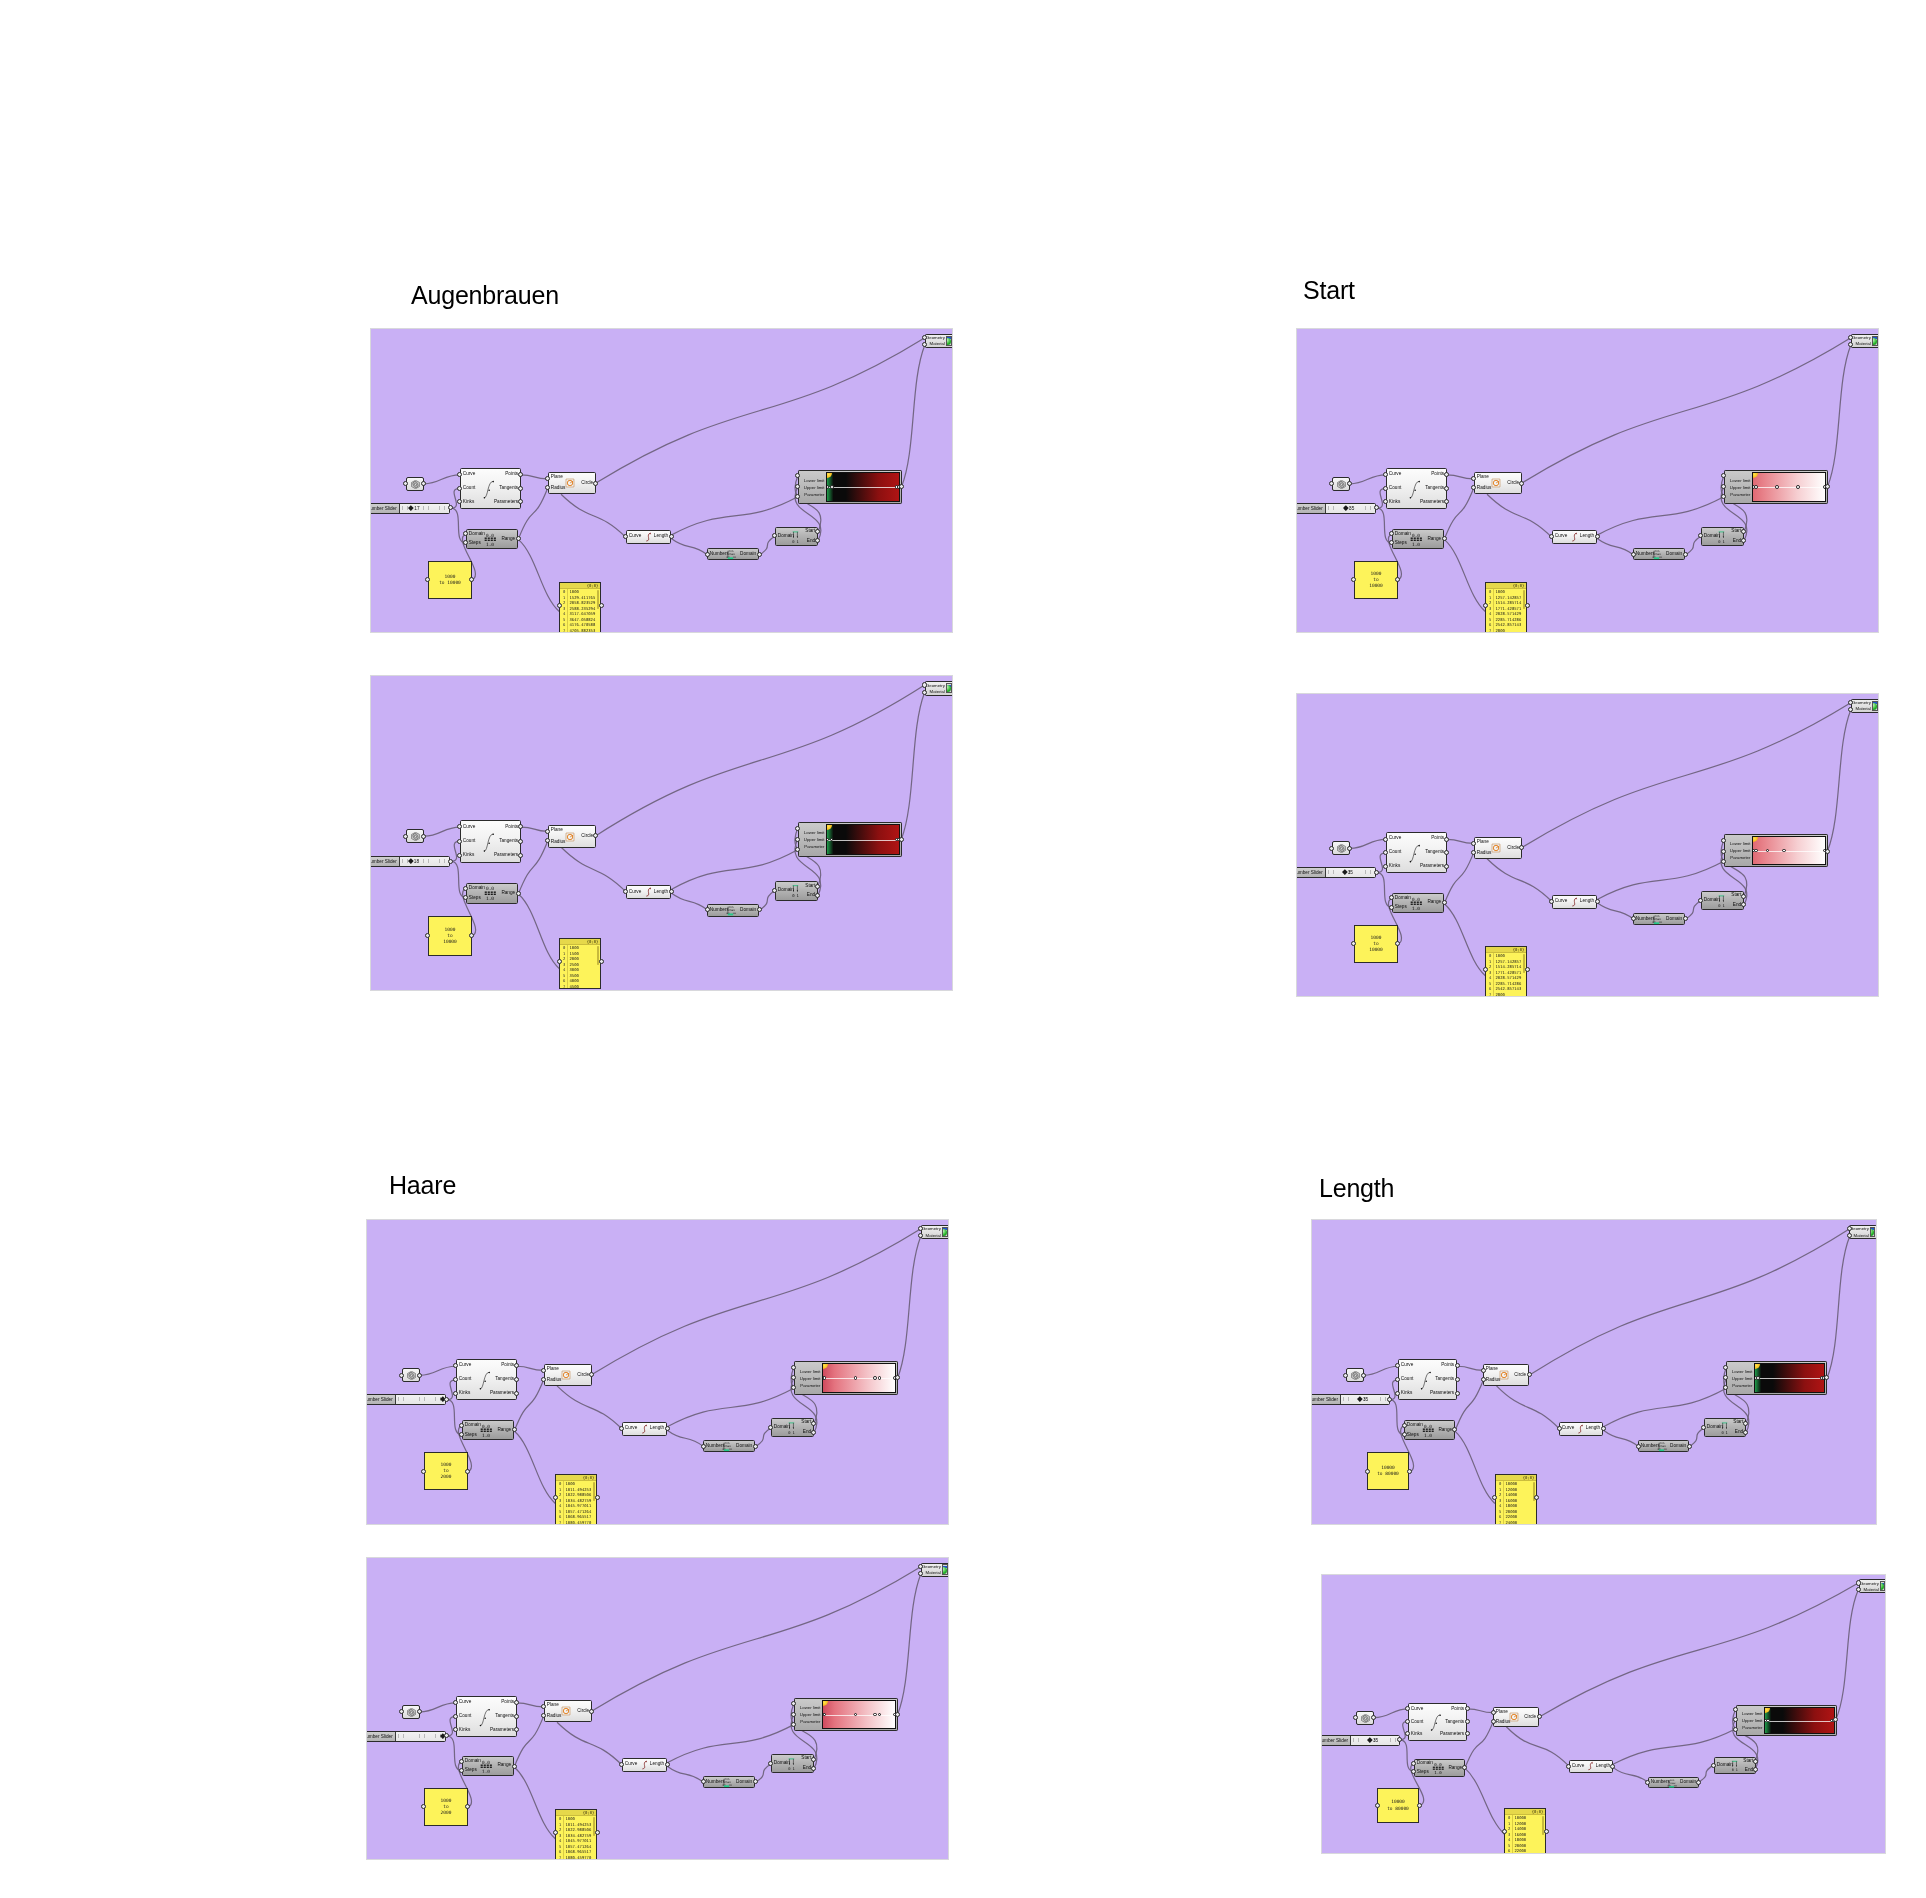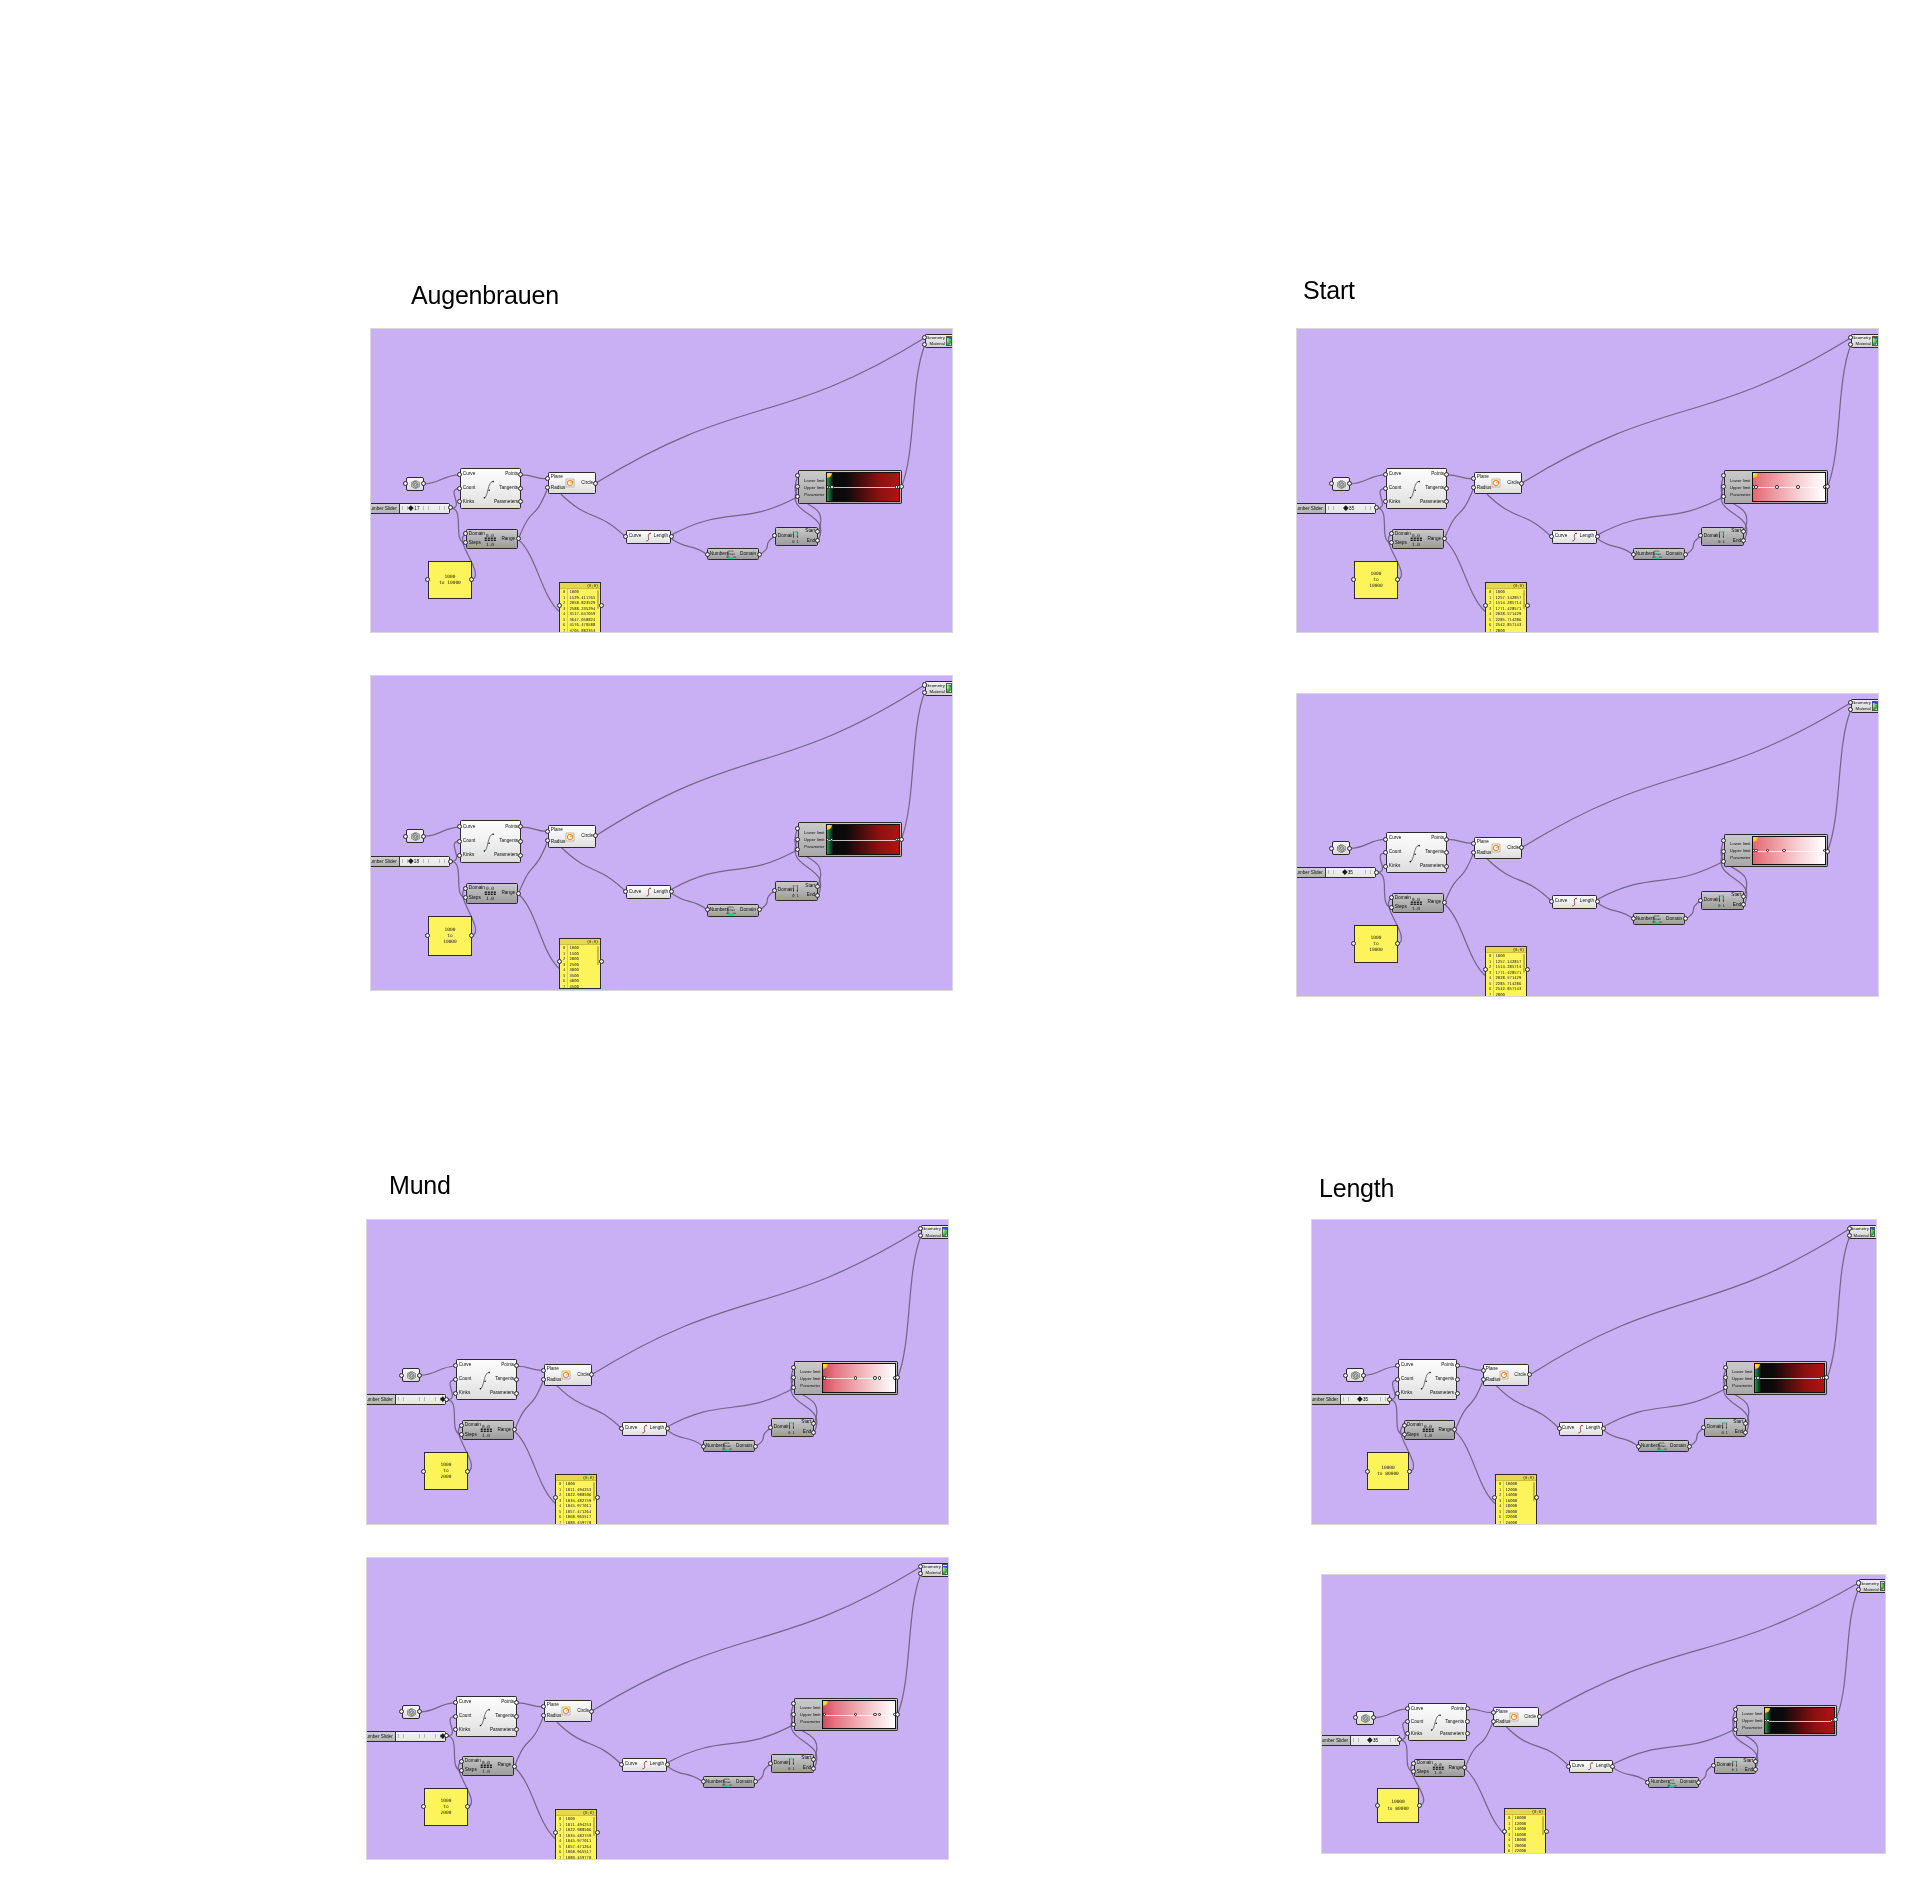--- a/index.html
+++ b/index.html
@@ -1099,21 +1099,21 @@
         </div>
         <div class="yrow">
           <div class="yi">7</div>
           <div class="yv">2800</div>
         </div>
         <div class="yscroll"></div>
       </div>
       <div class="port" style="left: 186px; top: 273px;"></div>
       <div class="port" style="left: 228px; top: 273px;"></div>
     </div>
-    <div class="section-title" style="left: 389px; top: 1171px; position: absolute;">Mund</div>
+    <div class="section-title" style="left: 389px; top: 1171px; position: absolute;">Haare</div>
     <div class="gh-canvas" style="left: 366px; top: 1219px; width: 583px; height: 306px; background: rgb(201, 176, 245);">
       <svg class="wires" width="583" height="306" viewBox="0 0 1434 752">
         <path d="M130.04 381.71999999999997 C 169.6076 381.71999999999997,178.4004 359.4184,217.968 359.4184" fill="none" stroke="#6b5f7a" stroke-width="3" stroke-opacity="0.92"></path>
         <path d="M196.458 441.64 C 232.458 441.64,181.968 392.92,217.968 392.92" fill="none" stroke="#6b5f7a" stroke-width="3" stroke-opacity="0.92"></path>
         <path d="M196.458 441.64 C 232.458 441.64,197.74200000000002 527.7536,233.74200000000002 527.7536" fill="none" stroke="#6b5f7a" stroke-width="3" stroke-opacity="0.92"></path>
         <path d="M248.082 618.52 C 284.082 604.52,197.74200000000002 518.78,233.74200000000002 504.78000000000003" fill="none" stroke="#6b5f7a" stroke-width="3" stroke-opacity="0.92"></path>
         <path d="M368.538 359.4184 C 404.538 359.4184,398.502 369.6832,434.502 369.6832" fill="none" stroke="#6b5f7a" stroke-width="3" stroke-opacity="0.92"></path>
         <path d="M362.802 517 C 398.802 427,398.502 482.42368,434.502 392.42368" fill="none" stroke="#6b5f7a" stroke-width="3" stroke-opacity="0.92"></path>
         <path d="M362.802 519.444 C 407.973 559.444,418.011 656.8032,463.182 696.8032" fill="none" stroke="#6b5f7a" stroke-width="3" stroke-opacity="0.92"></path>
         <path d="M552.09 380.512 C 916.6845000000001 154.912,997.7055 246.98687999999999,1362.3 21.38688" fill="none" stroke="#6b5f7a" stroke-width="3" stroke-opacity="0.92"></path>

